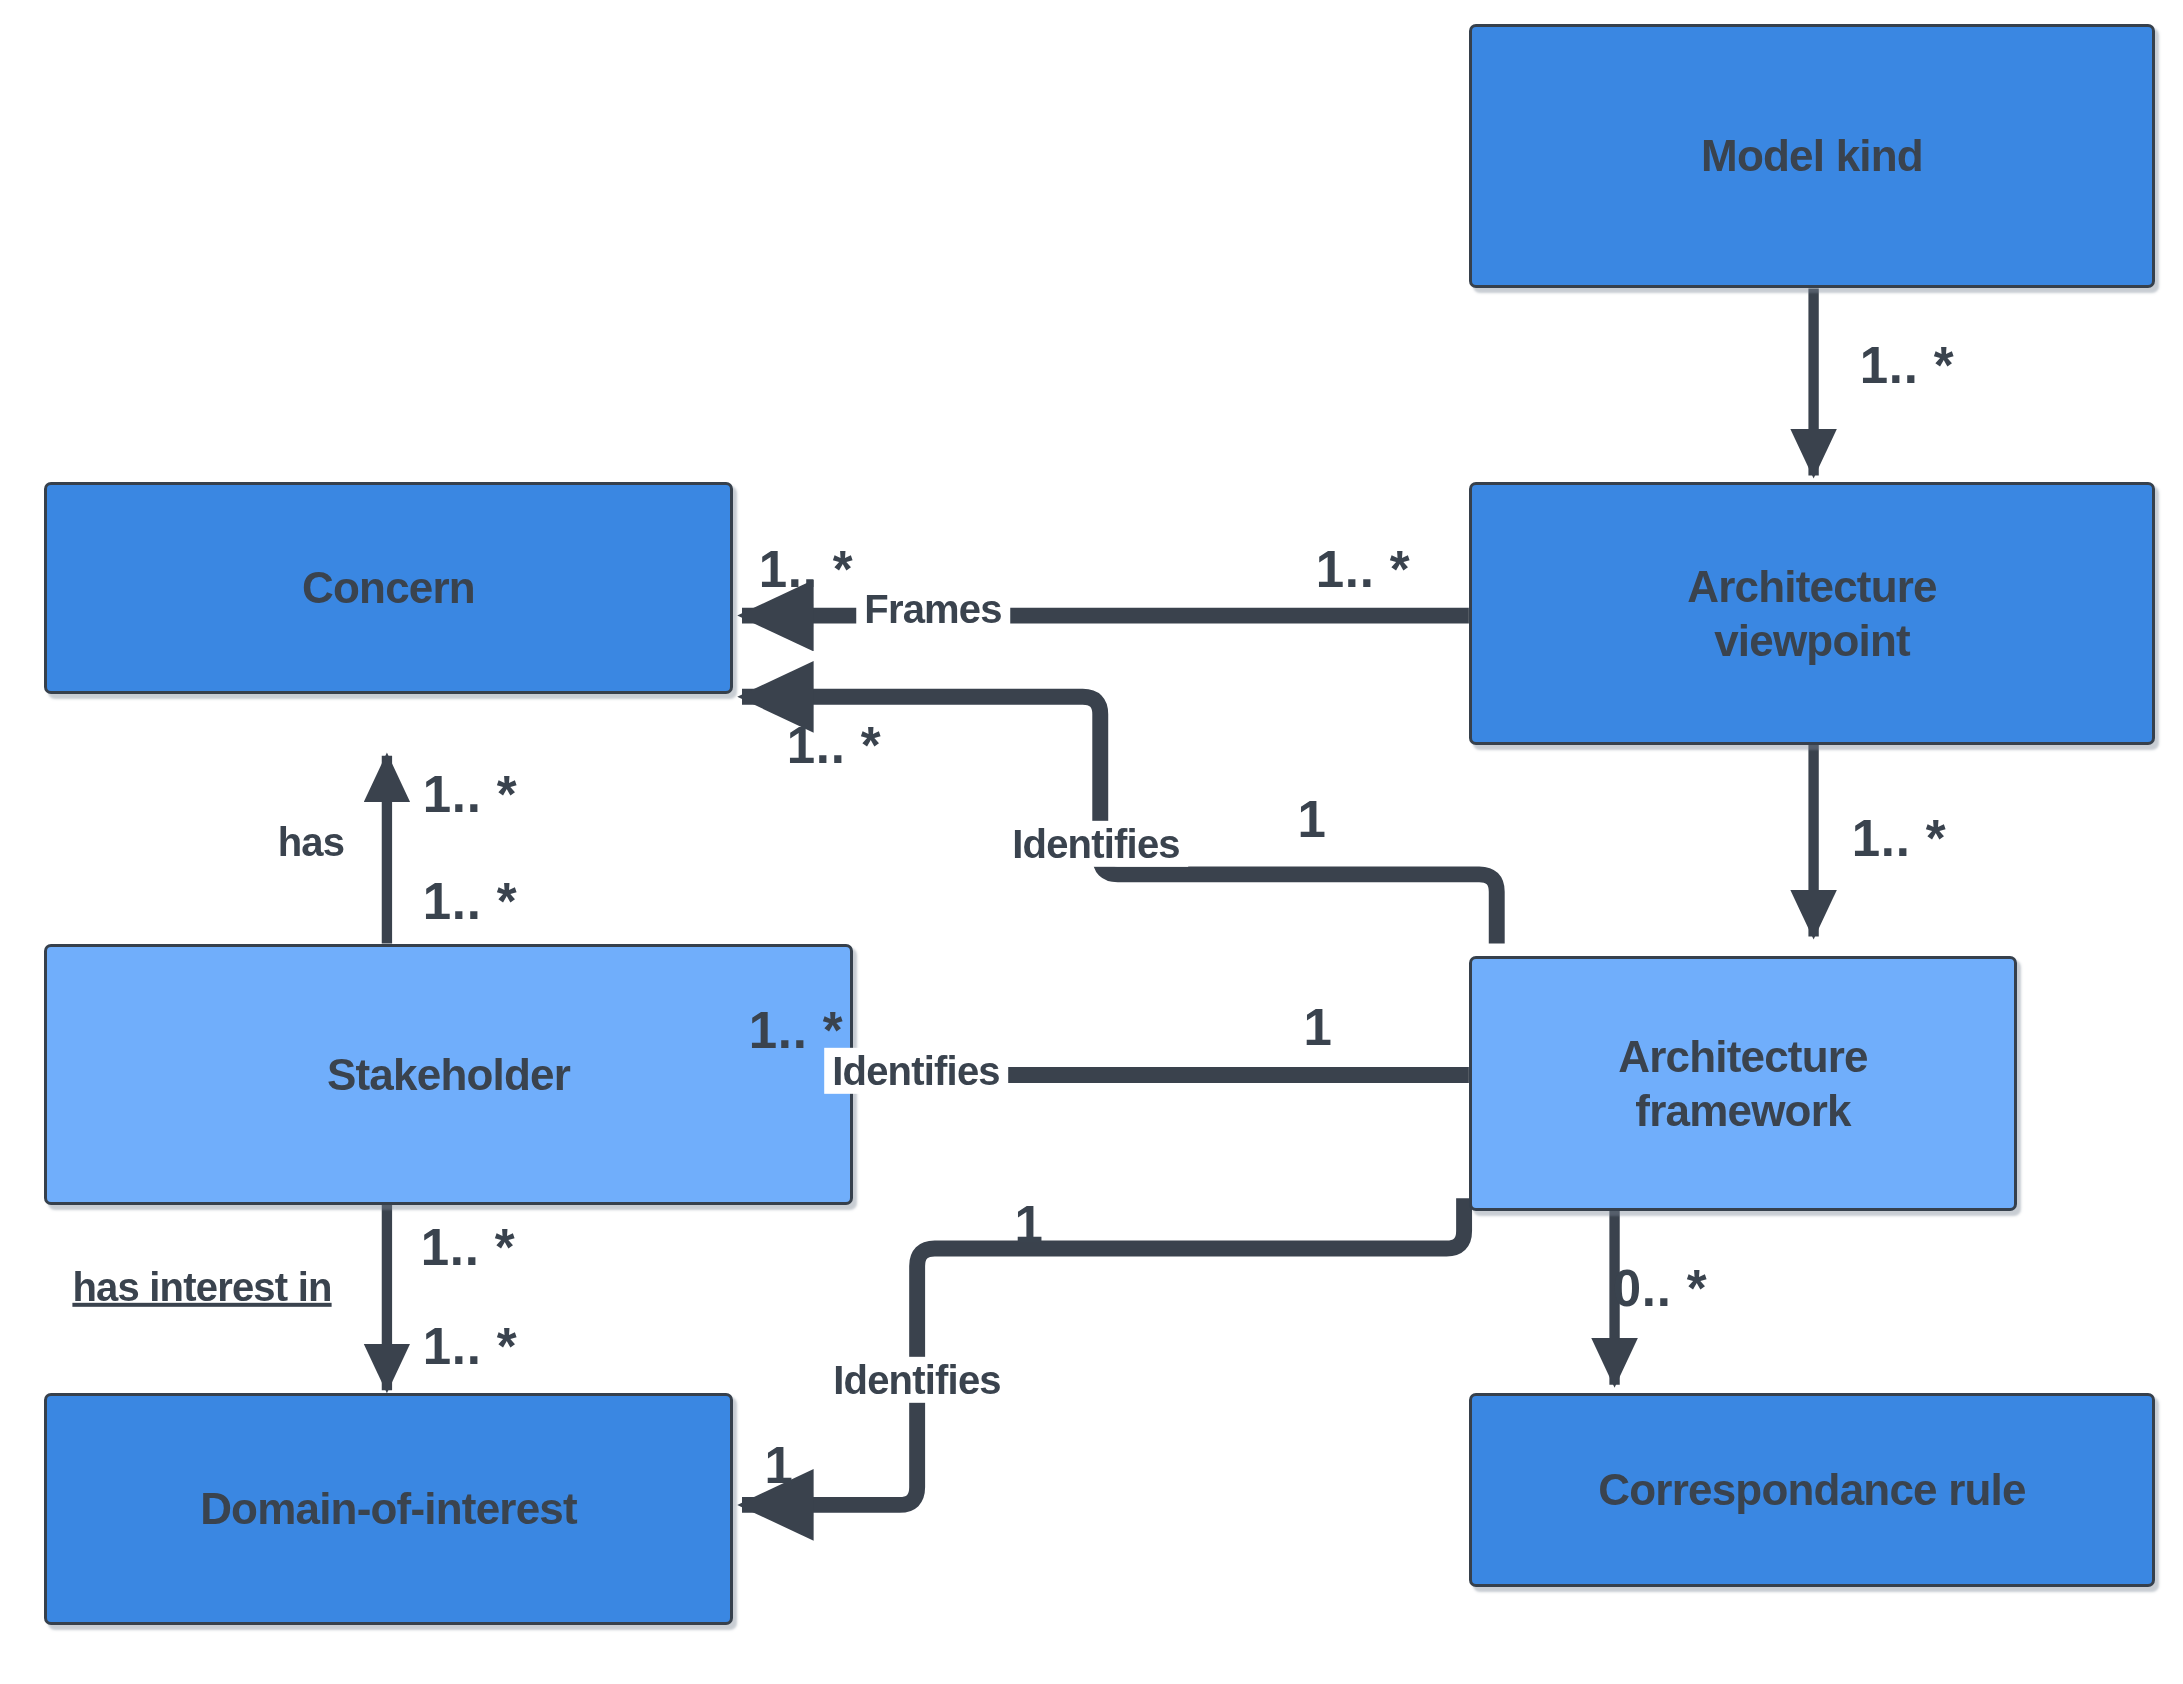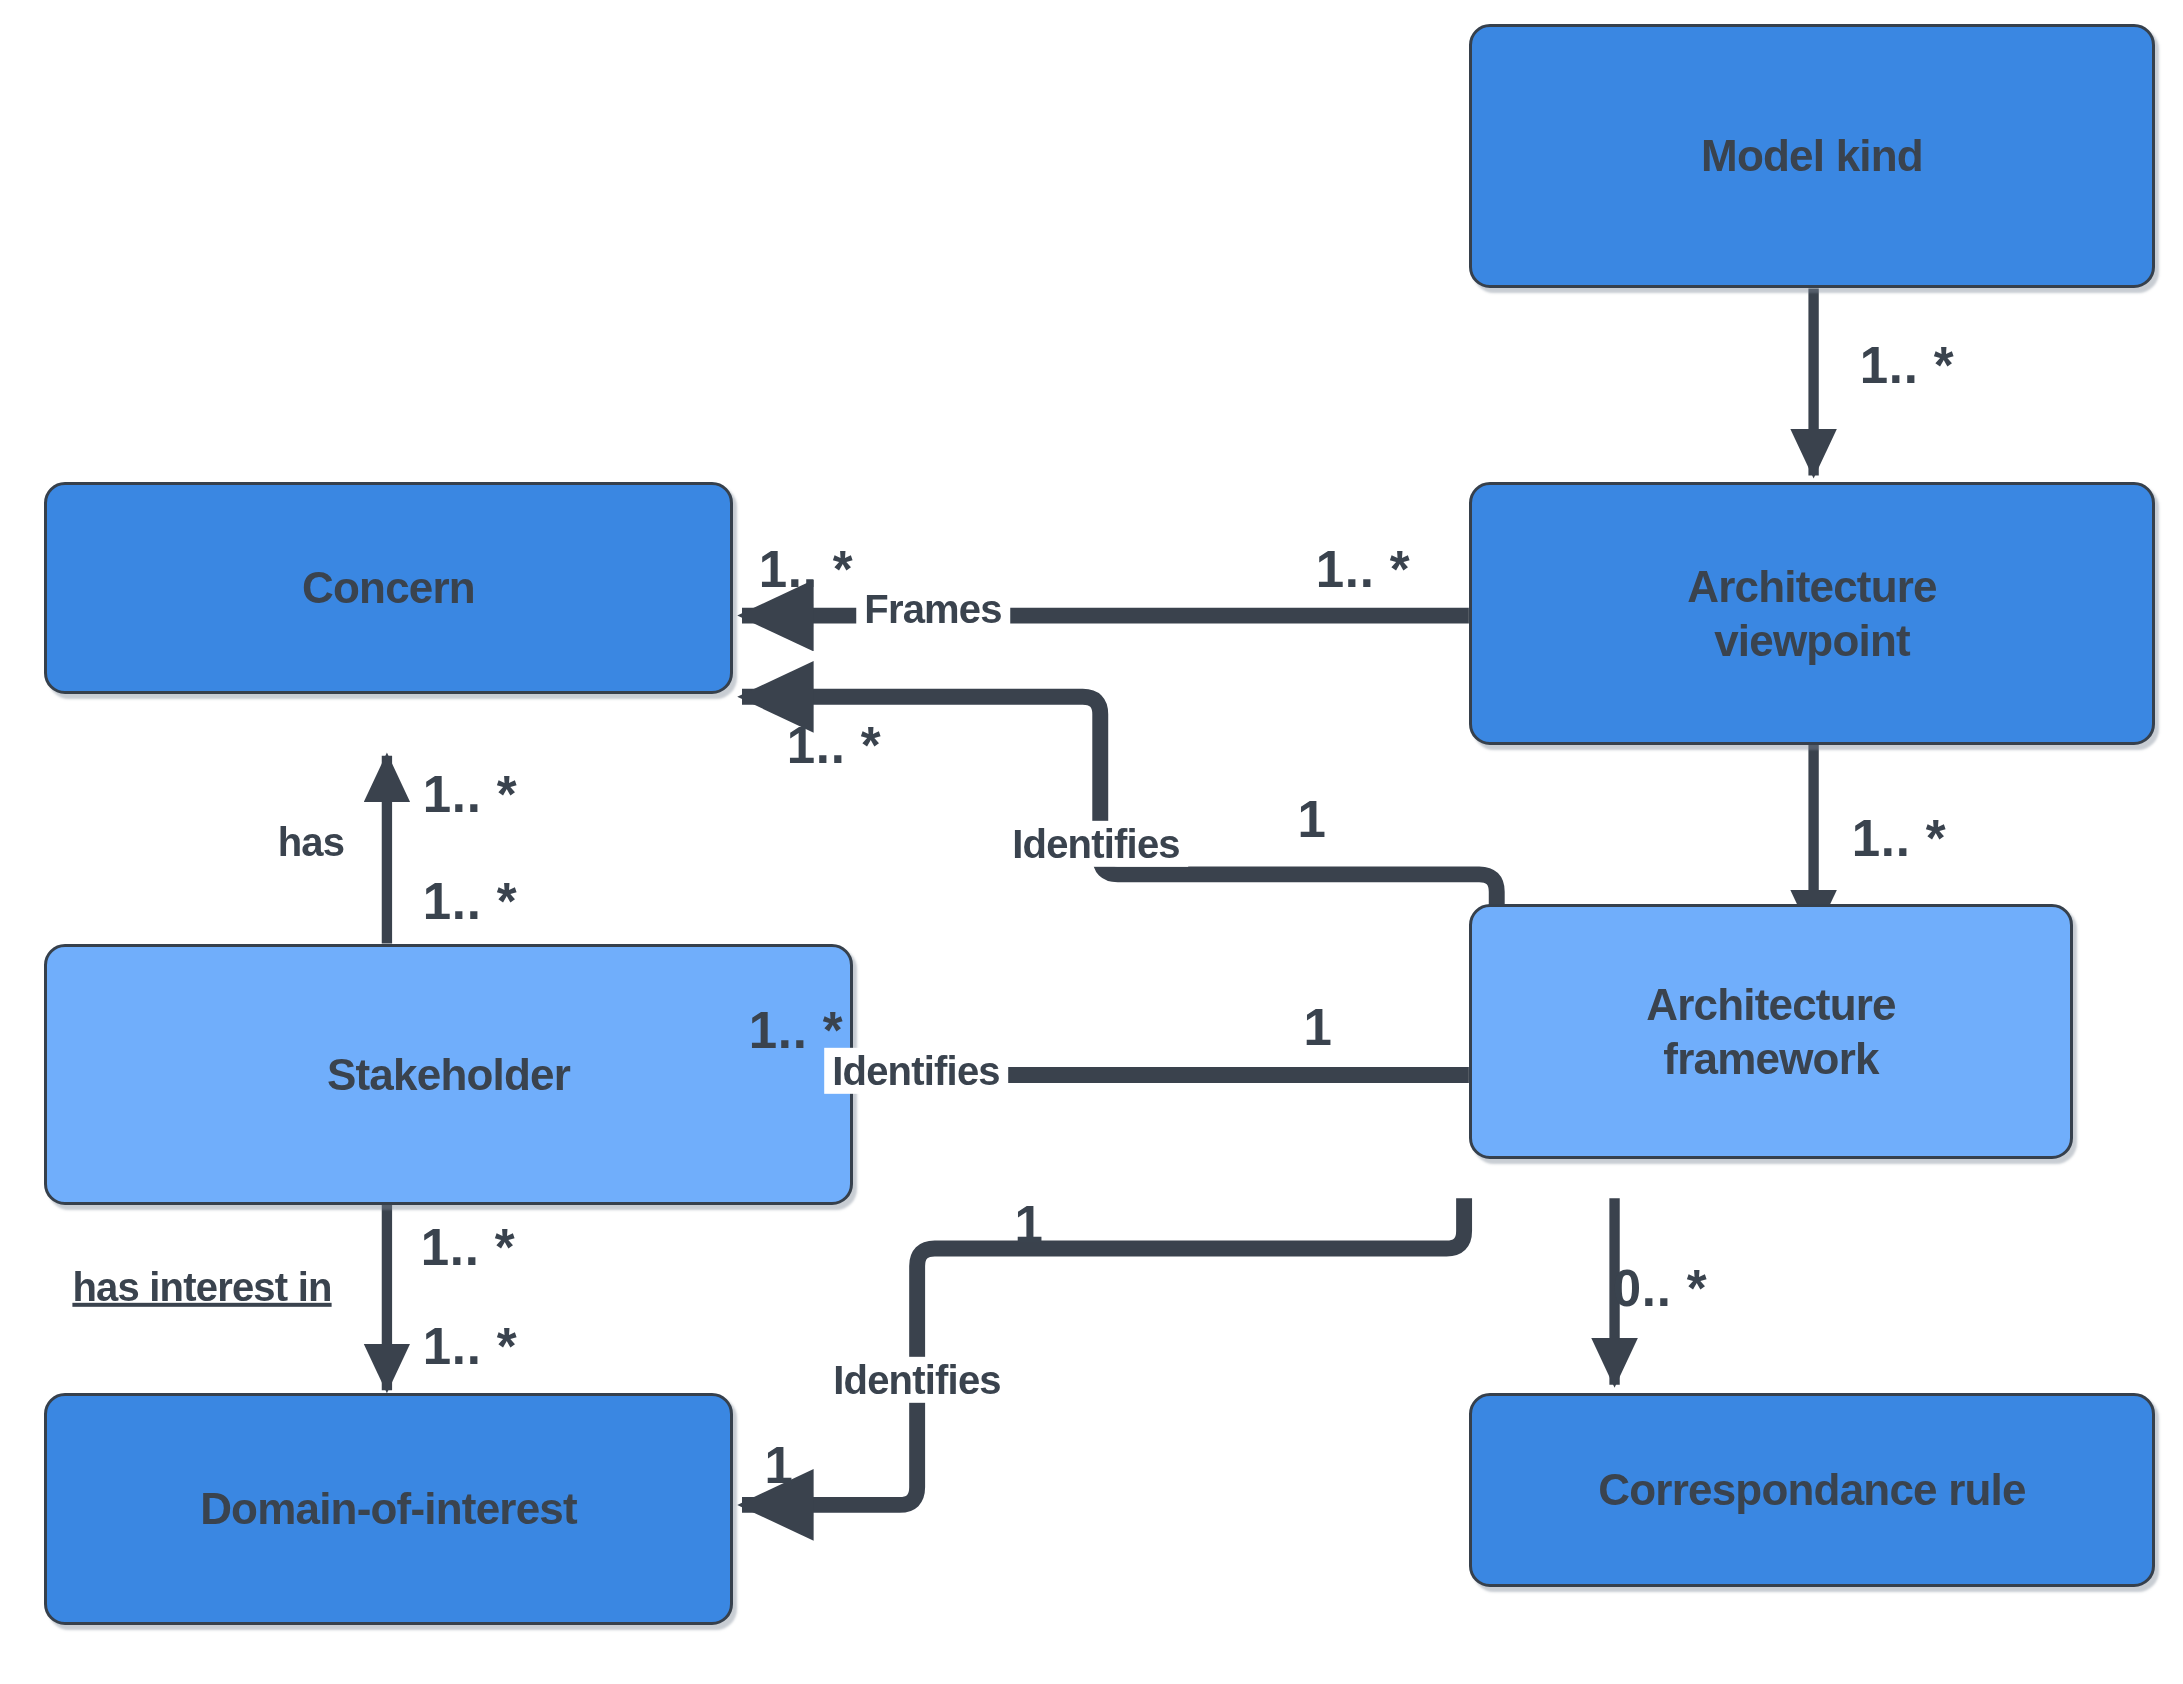--- a/index.html
+++ b/index.html
@@ -8,21 +8,21 @@
   html,body{margin:0;padding:0;background:#ffffff;}
   .canvas{
     position:relative; width:2183px; height:1685px; background:#ffffff; overflow:hidden;
     font-family:"Liberation Sans","DejaVu Sans",sans-serif;
   }
   .edges{position:absolute;left:0;top:0;width:2183px;height:1685px;}
   .edge{fill:none;stroke:var(--stroke);}
   .edge.thick{stroke-width:20px;}
   .edge.thin{stroke-width:13px;}
   .node{
-    position:absolute; box-sizing:border-box; border:3.2px solid var(--border); border-radius:21px;
+    position:absolute; box-sizing:border-box; border:3.2px solid var(--border); border-radius:7px;
     display:flex; align-items:center; justify-content:center; text-align:center;
     box-shadow:4px 4.8px 2.4px rgba(125,135,150,.42);
   }
   .node.dark{background:var(--box-dark);}
   .node.light{background:var(--box-light);}
   .node-label{
     font-weight:bold; font-size:44px; color:var(--text); letter-spacing:-0.8px; line-height:1.22;
   }
   .node-label.wrap2{max-width:374px;}
   .elabel{
@@ -59,21 +59,21 @@
   </div>
   <div class="node dark" style="left:44px;   top:482px;  width:689px; height:212px;">
     <span class="node-label">Concern</span>
   </div>
   <div class="node dark" style="left:1469px; top:482px;  width:686px; height:263px;text-align:center;">
     <span class="node-label wrap2">Architecture viewpoint</span>
   </div>
   <div class="node light" style="left:44px;   top:944px; width:809px; height:261px;">
     <span class="node-label">Stakeholder</span>
   </div>
-  <div class="node light" style="left:1469px; top:904px; width:604px; height:255px;">
+  <div class="node light" style="left:1469px; top:956px; width:548px; height:255px;">
     <span class="node-label wrap2">Architecture framework</span>
   </div>
   <div class="node dark" style="left:44px;   top:1393px; width:689px; height:232px;">
     <span class="node-label">Domain-of-interest</span>
   </div>
   <div class="node dark" style="left:1469px; top:1393px; width:686px; height:194px;">
     <span class="node-label">Correspondance rule</span>
   </div>
 
   <div class="elabel emult" style="left:1907px; top:365px;">1.. *</div>

